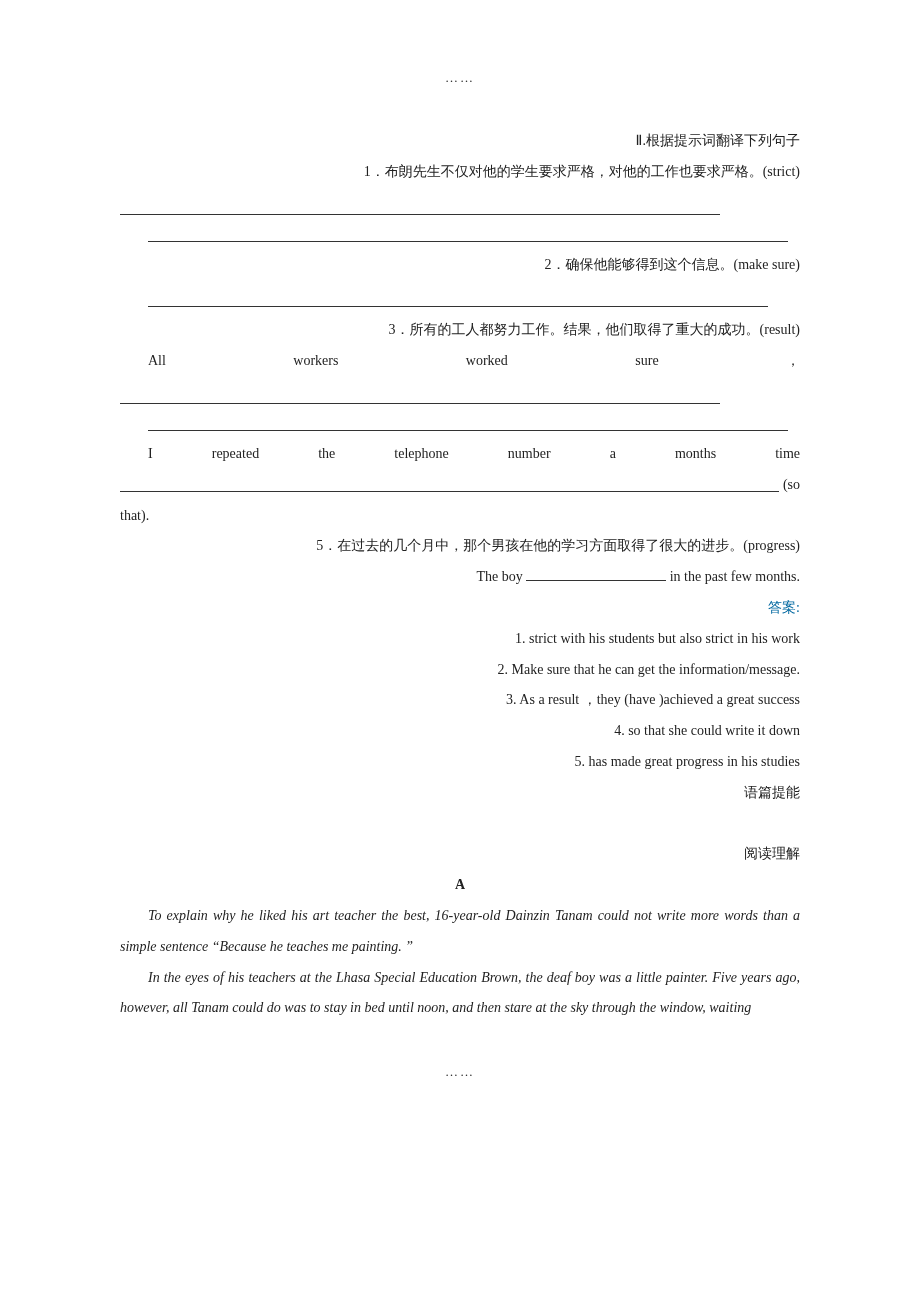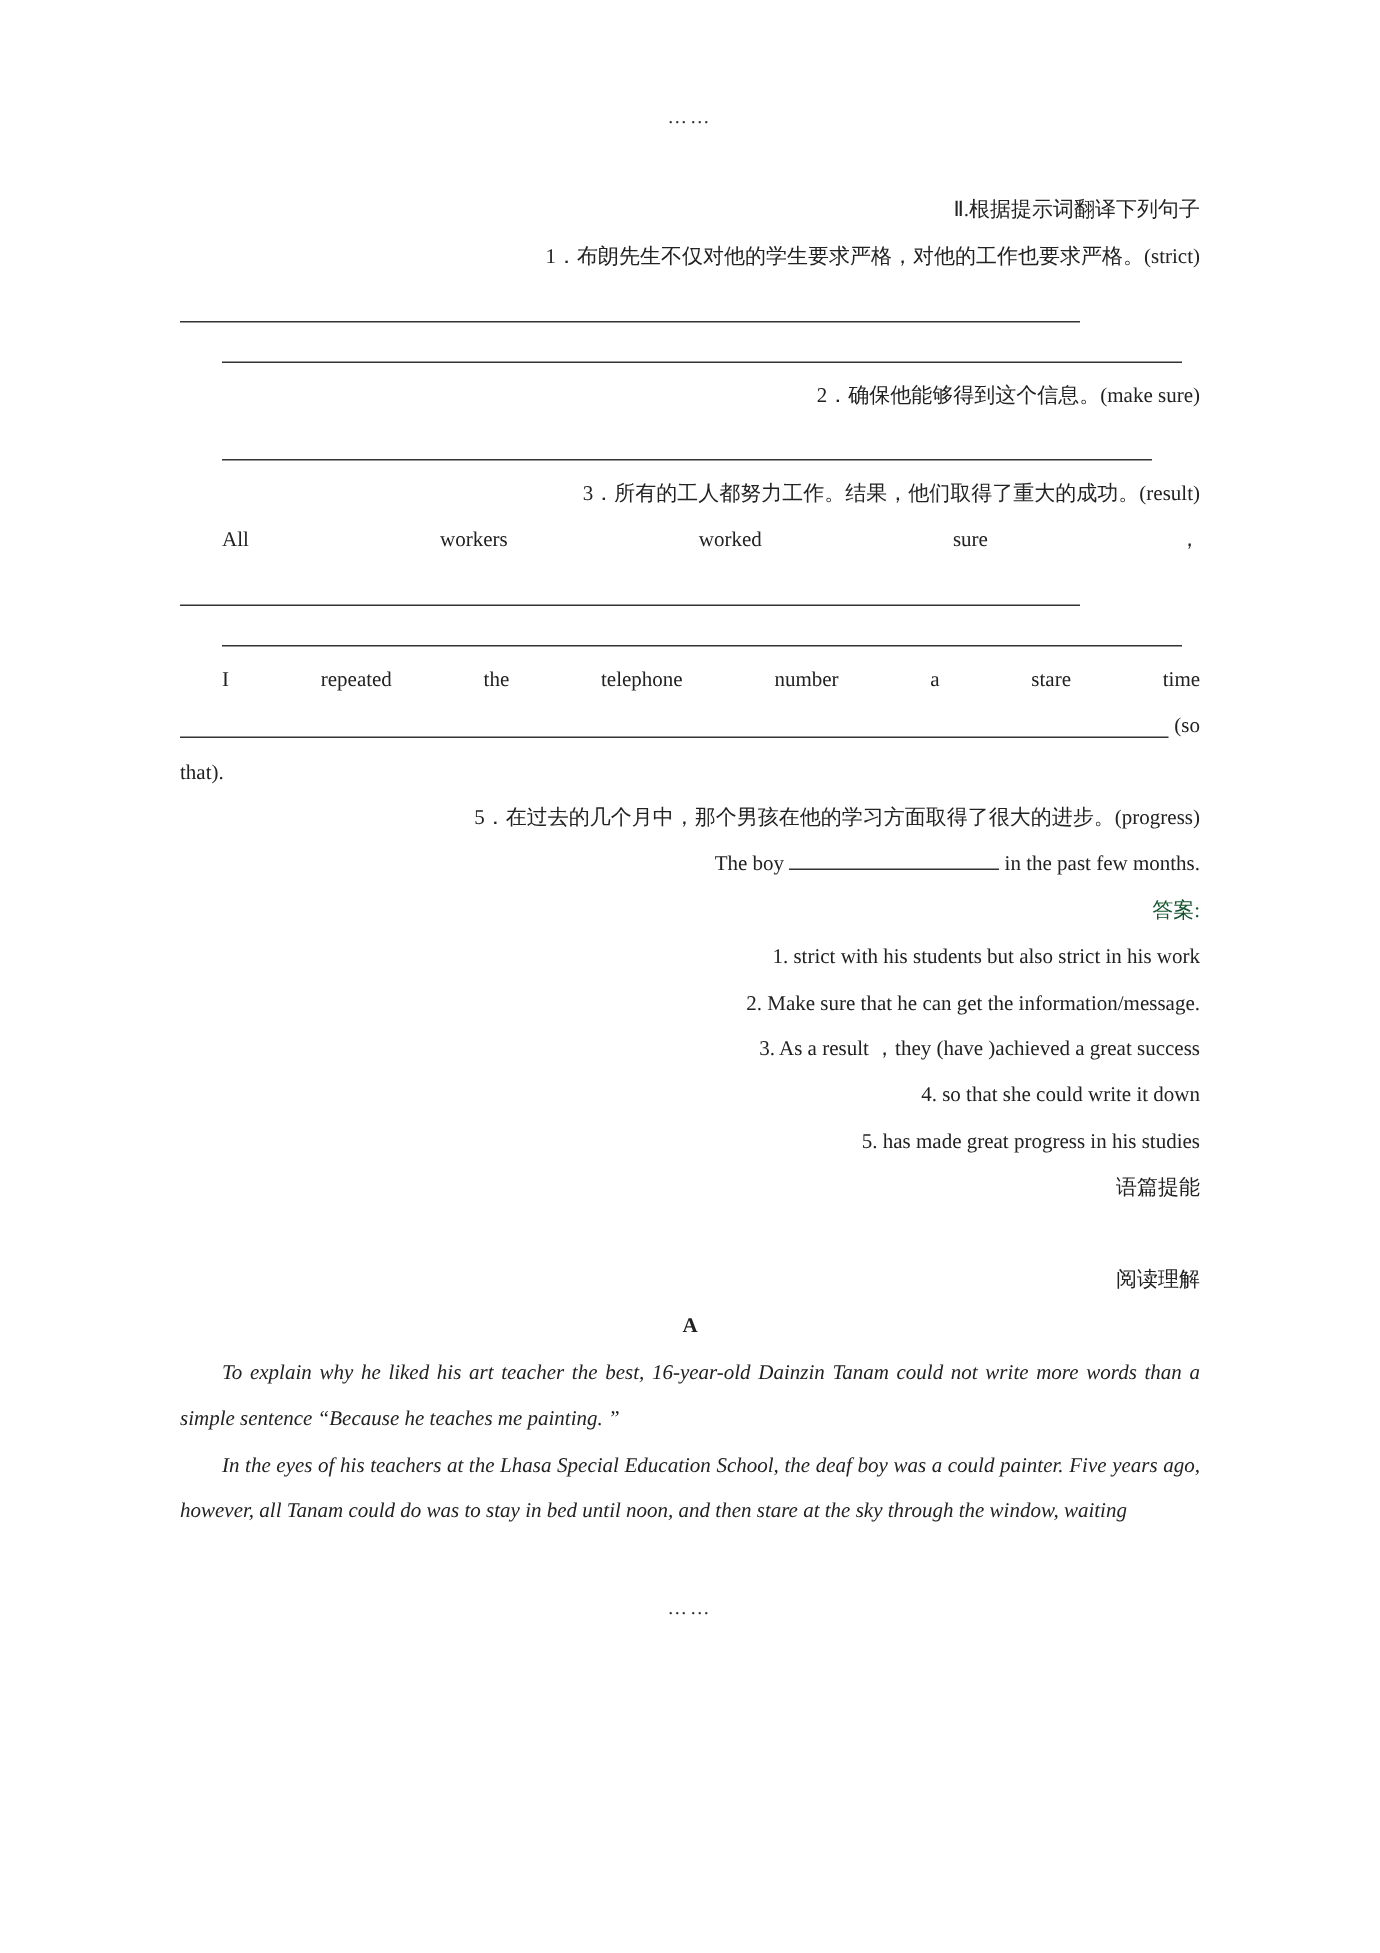--- a/index.html
+++ b/index.html
@@ -57,21 +57,21 @@
     margin-bottom: 8px;
   }
   .fill {
     display: inline-block;
     border-bottom: 1px solid #333;
     min-width: 140px;
     height: 14px;
     vertical-align: baseline;
   }
   .answer-label {
-    color: #14532d;
+    color: #0369a1;
   }
   .center {
     text-align: center;
     font-weight: bold;
   }
   .para {
     font-size: 14px;
     color: #222;
     line-height: 2.2;
     text-align: justify;
@@ -106,21 +106,21 @@
   <div class="underline" style="width:600px;"></div>
   <div class="underline-right" style="width:640px; margin-left:28px;"></div>
 
   <p class="line indent justify">
     <span>I</span>
     <span>repeated</span>
     <span>the</span>
     <span>telephone</span>
     <span>number</span>
     <span>a</span>
-    <span>stare</span>
+    <span>months</span>
     <span>time</span>
   </p>
   <p class="line" style="display:flex; align-items:center;">
     <span class="underline" style="flex:1; margin:0 4px 0 0; height:12px;"></span>
     <span>(so</span>
   </p>
   <p class="line">that).</p>
 
   <p class="line indent">5．在过去的几个月中，那个男孩在他的学习方面取得了很大的进步。(progress)</p>
   <p class="line indent">
@@ -136,16 +136,16 @@
 
   <p class="line indent">语篇提能</p>
 
   <p class="line">&nbsp;</p>
 
   <p class="line indent">阅读理解</p>
 
   <p class="line center">A</p>
 
   <p class="para">To explain why he liked his art teacher the best, 16-year-old Dainzin Tanam could not write more words than a simple sentence “Because he teaches me painting. ”</p>
-  <p class="para">In the eyes of his teachers at the Lhasa Special Education School, the deaf boy was a could painter. Five years ago, however, all Tanam could do was to stay in bed until noon, and then stare at the sky through the window, waiting</p>
+  <p class="para">In the eyes of his teachers at the Lhasa Special Education Brown, the deaf boy was a little painter. Five years ago, however, all Tanam could do was to stay in bed until noon, and then stare at the sky through the window, waiting</p>
 
   <div class="dots-bottom">……</div>
 </div>
 
 </body></html>

